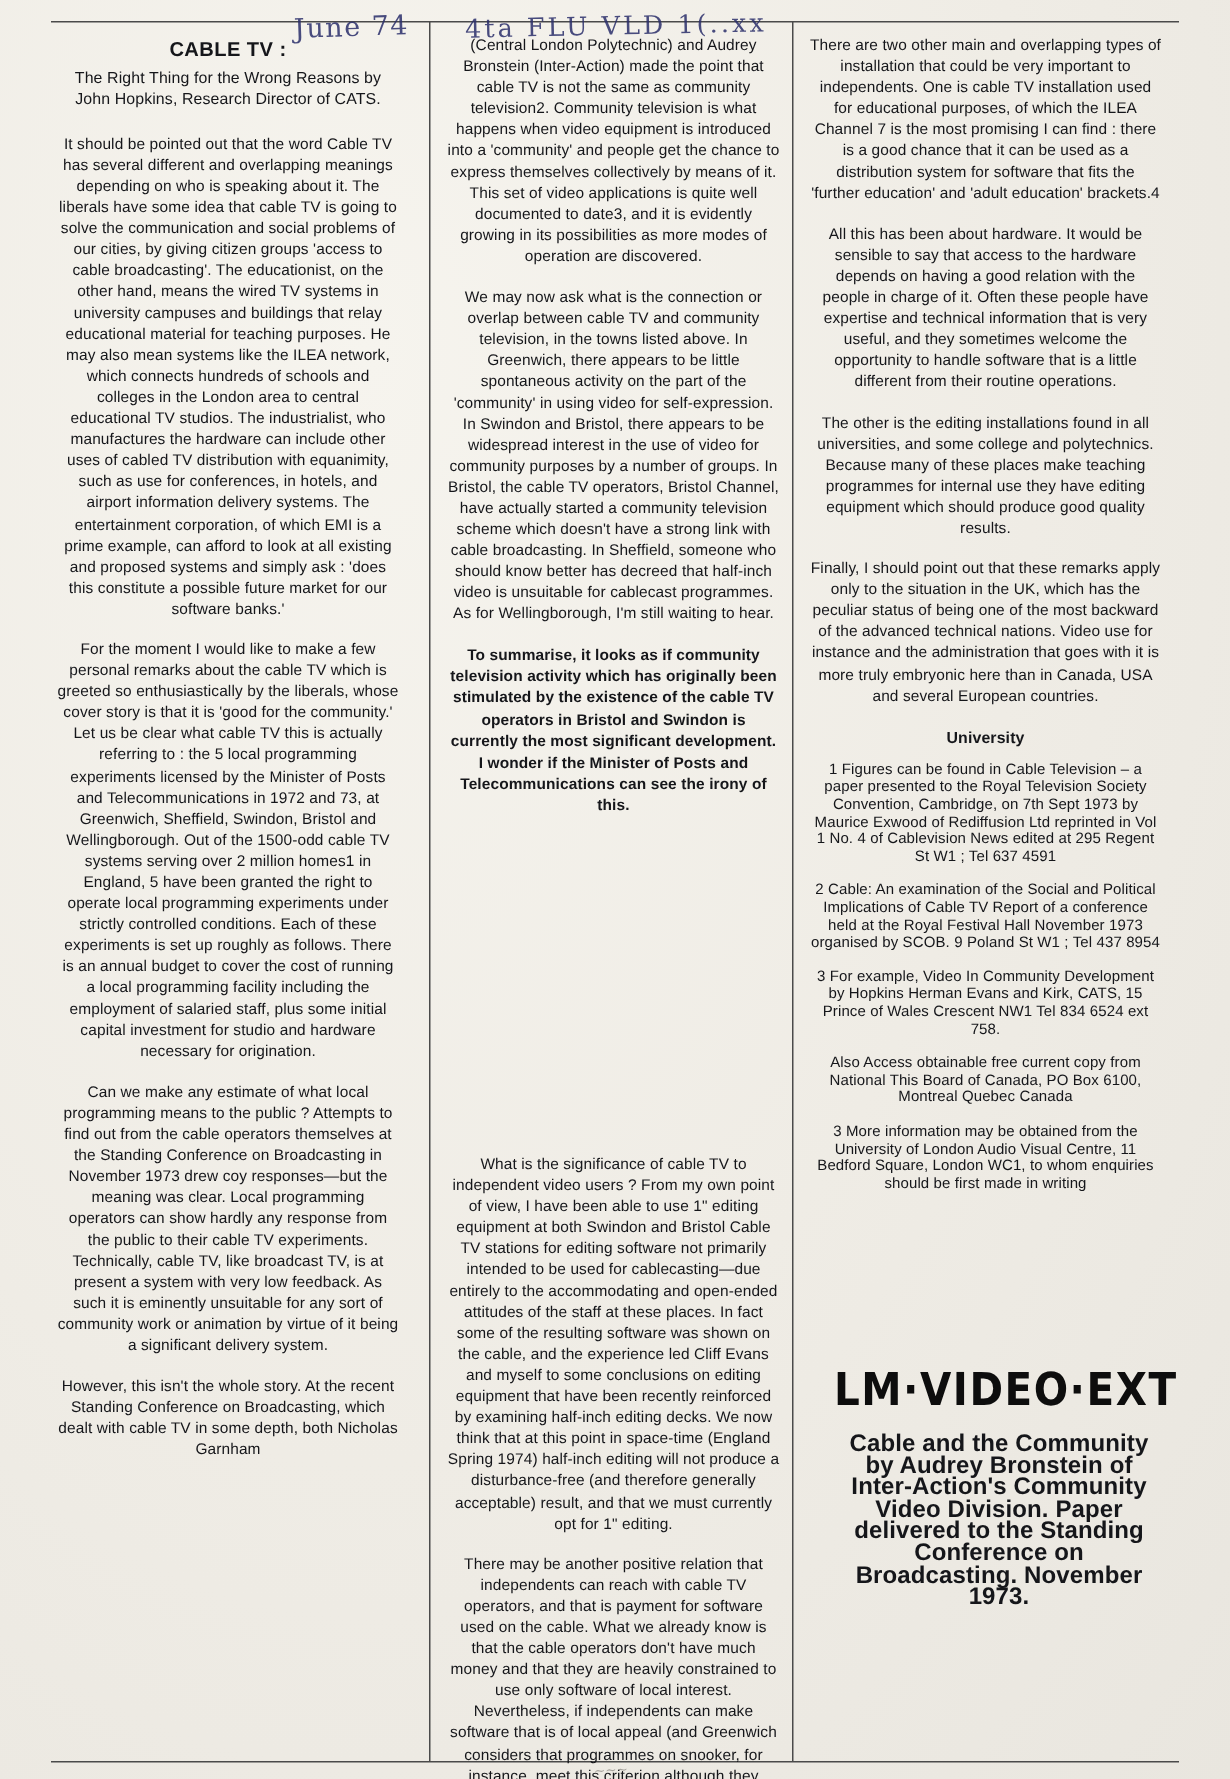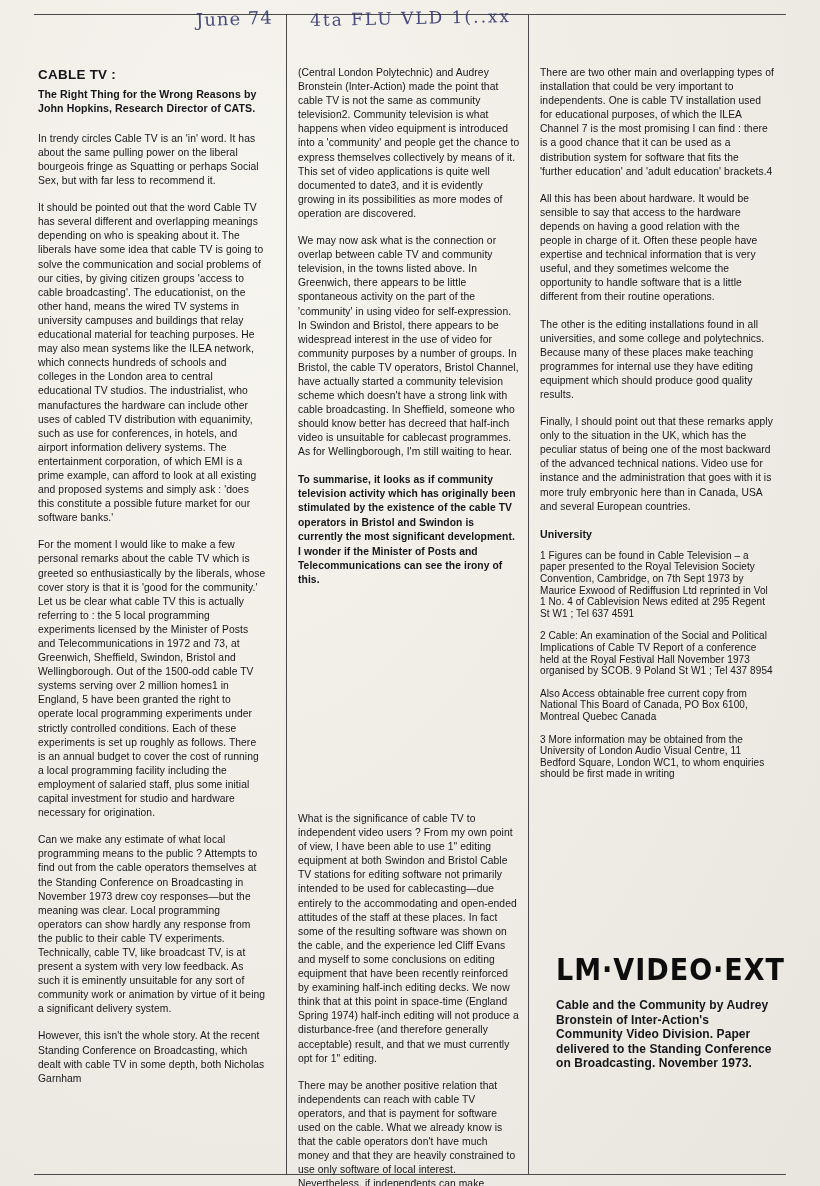--- a/index.html
+++ b/index.html
@@ -31,37 +31,36 @@
     width: 1px;
   }
   .hrule {
     height: 1px;
   }
   .col {
     position: absolute;
     font-size: 10.3px;
     line-height: 14.1px;
     letter-spacing: 0.08px;
-    text-align: left;
-    margin-top: 42px;
+    text-align: center;
   }
   .col p {
     margin: 0 0 13px 0;
   }
   .col p:last-child { margin-bottom: 0; }
 
   .title {
     font-weight: bold;
     font-size: 13.4px;
     line-height: 17px;
     letter-spacing: 0.3px;
     margin: 0 0 4px 0;
   }
   .subtitle {
-    font-weight: bold;
+    font-weight: normal;
     font-size: 10.6px;
     line-height: 14.4px;
     margin: 0 0 16px 0;
   }
 
   .summary {
     font-weight: bold;
     line-height: 14.4px;
   }
 
@@ -98,21 +97,21 @@
     font-size: 27px;
     letter-spacing: 1px;
     margin: 0 0 22px 0;
     color: #0d0d0d;
     transform: scaleY(1.12);
     transform-origin: left top;
   }
 
   .colophon {
     font-weight: bold;
-    font-size: 12px;
+    font-size: 16px;
     line-height: 14.6px;
     margin: 0 0 20px 0;
   }
 
   .smudge {
     position: absolute;
     color: #8d8a84;
     font-size: 9px;
     font-family: "DejaVu Serif", serif;
     transform: rotate(-3deg);
@@ -131,21 +130,20 @@
   <div class="rule hrule" style="left:34px; top:1174px; width:752px;"></div>
 
   <div class="handwriting" style="left:196px; top:8px;">June 74</div>
   <div class="handwriting hw2" style="left:310px; top:8px;">4ta FLU VLD 1(..xx</div>
   <div class="smudge" style="left:396px; top:1176px;">~~~</div>
 
   <div class="col" style="left:38px; top:24px; width:228px;">
     <div class="title">CABLE TV :</div>
     <div class="subtitle">The Right Thing for the Wrong Reasons by John Hopkins, Research Director of CATS.</div>
 
-    <p>In trendy circles Cable TV is an 'in' word. It has about the same pulling power on the liberal bourgeois fringe as Squatting or perhaps Social Sex, but with far less to recommend it.</p>
     <p>It should be pointed out that the word Cable TV has several different and overlapping meanings depending on who is speaking about it. The liberals have some idea that cable TV is going to solve the communication and social problems of our cities, by giving citizen groups 'access to cable broadcasting'. The educationist, on the other hand, means the wired TV systems in university campuses and buildings that relay educational material for teaching purposes. He may also mean systems like the ILEA network, which connects hundreds of schools and colleges in the London area to central educational TV studios. The industrialist, who manufactures the hardware can include other uses of cabled TV distribution with equanimity, such as use for conferences, in hotels, and airport information delivery systems. The entertainment corporation, of which EMI is a prime example, can afford to look at all existing and proposed systems and simply ask : 'does this constitute a possible future market for our software banks.'</p>
     <p>For the moment I would like to make a few personal remarks about the cable TV which is greeted so enthusiastically by the liberals, whose cover story is that it is 'good for the community.' Let us be clear what cable TV this is actually referring to : the 5 local programming experiments licensed by the Minister of Posts and Telecommunications in 1972 and 73, at Greenwich, Sheffield, Swindon, Bristol and Wellingborough. Out of the 1500-odd cable TV systems serving over 2 million homes1 in England, 5 have been granted the right to operate local programming experiments under strictly controlled conditions. Each of these experiments is set up roughly as follows. There is an annual budget to cover the cost of running a local programming facility including the employment of salaried staff, plus some initial capital investment for studio and hardware necessary for origination.</p>
     <p>Can we make any estimate of what local programming means to the public ? Attempts to find out from the cable operators themselves at the Standing Conference on Broadcasting in November 1973 drew coy responses—but the meaning was clear. Local programming operators can show hardly any response from the public to their cable TV experiments. Technically, cable TV, like broadcast TV, is at present a system with very low feedback. As such it is eminently unsuitable for any sort of community work or animation by virtue of it being a significant delivery system.</p>
     <p>However, this isn't the whole story. At the recent Standing Conference on Broadcasting, which dealt with cable TV in some depth, both Nicholas Garnham</p>
   </div>
 
   <div class="col" style="left:298px; top:24px; width:222px;">
     <p>(Central London Polytechnic) and Audrey Bronstein (Inter-Action) made the point that cable TV is not the same as community television2. Community television is what happens when video equipment is introduced into a 'community' and people get the chance to express themselves collectively by means of it. This set of video applications is quite well documented to date3, and it is evidently growing in its possibilities as more modes of operation are discovered.</p>
     <p>We may now ask what is the connection or overlap between cable TV and community television, in the towns listed above. In Greenwich, there appears to be little spontaneous activity on the part of the 'community' in using video for self-expression. In Swindon and Bristol, there appears to be widespread interest in the use of video for community purposes by a number of groups. In Bristol, the cable TV operators, Bristol Channel, have actually started a community television scheme which doesn't have a strong link with cable broadcasting. In Sheffield, someone who should know better has decreed that half-inch video is unsuitable for cablecast programmes. As for Wellingborough, I'm still waiting to hear.</p>
     <p class="summary">To summarise, it looks as if community television activity which has originally been stimulated by the existence of the cable TV operators in Bristol and Swindon is currently the most significant development. I wonder if the Minister of Posts and Telecommunications can see the irony of this.</p>
@@ -158,20 +156,21 @@
 
   <div class="col" style="left:540px; top:24px; width:234px;">
     <p>There are two other main and overlapping types of installation that could be very important to independents. One is cable TV installation used for educational purposes, of which the ILEA Channel 7 is the most promising I can find : there is a good chance that it can be used as a distribution system for software that fits the 'further education' and 'adult education' brackets.4</p>
     <p>All this has been about hardware. It would be sensible to say that access to the hardware depends on having a good relation with the people in charge of it. Often these people have expertise and technical information that is very useful, and they sometimes welcome the opportunity to handle software that is a little different from their routine operations.</p>
     <p>The other is the editing installations found in all universities, and some college and polytechnics. Because many of these places make teaching programmes for internal use they have editing equipment which should produce good quality results.</p>
     <p>Finally, I should point out that these remarks apply only to the situation in the UK, which has the peculiar status of being one of the most backward of the advanced technical nations. Video use for instance and the administration that goes with it is more truly embryonic here than in Canada, USA and several European countries.</p>
 
     <div class="refs-head">University</div>
     <div class="ref">1 Figures can be found in Cable Television – a paper presented to the Royal Television Society Convention, Cambridge, on 7th Sept 1973 by Maurice Exwood of Rediffusion Ltd reprinted in Vol 1 No. 4 of Cablevision News edited at 295 Regent St W1 ; Tel 637 4591</div>
     <div class="ref">2 Cable: An examination of the Social and Political Implications of Cable TV Report of a conference held at the Royal Festival Hall November 1973 organised by SCOB. 9 Poland St W1 ; Tel 437 8954</div>
+    <div class="ref">3 For example, Video In Community Development by Hopkins Herman Evans and Kirk, CATS, 15 Prince of Wales Crescent NW1 Tel 834 6524 ext 758.</div>
     <div class="ref">Also Access obtainable free current copy from National This Board of Canada, PO Box 6100, Montreal Quebec Canada</div>
     <div class="ref">3 More information may be obtained from the University of London Audio Visual Centre, 11 Bedford Square, London WC1, to whom enquiries should be first made in writing</div>
   </div>
 
   <div class="col" style="left:556px; top:920px; width:220px;">
     <div class="logo">LM·VIDEO·EXT</div>
     <div class="colophon">Cable and the Community by Audrey Bronstein of Inter-Action's Community Video Division. Paper delivered to the Standing Conference on Broadcasting. November 1973.</div>
   </div>
 
 </div>

